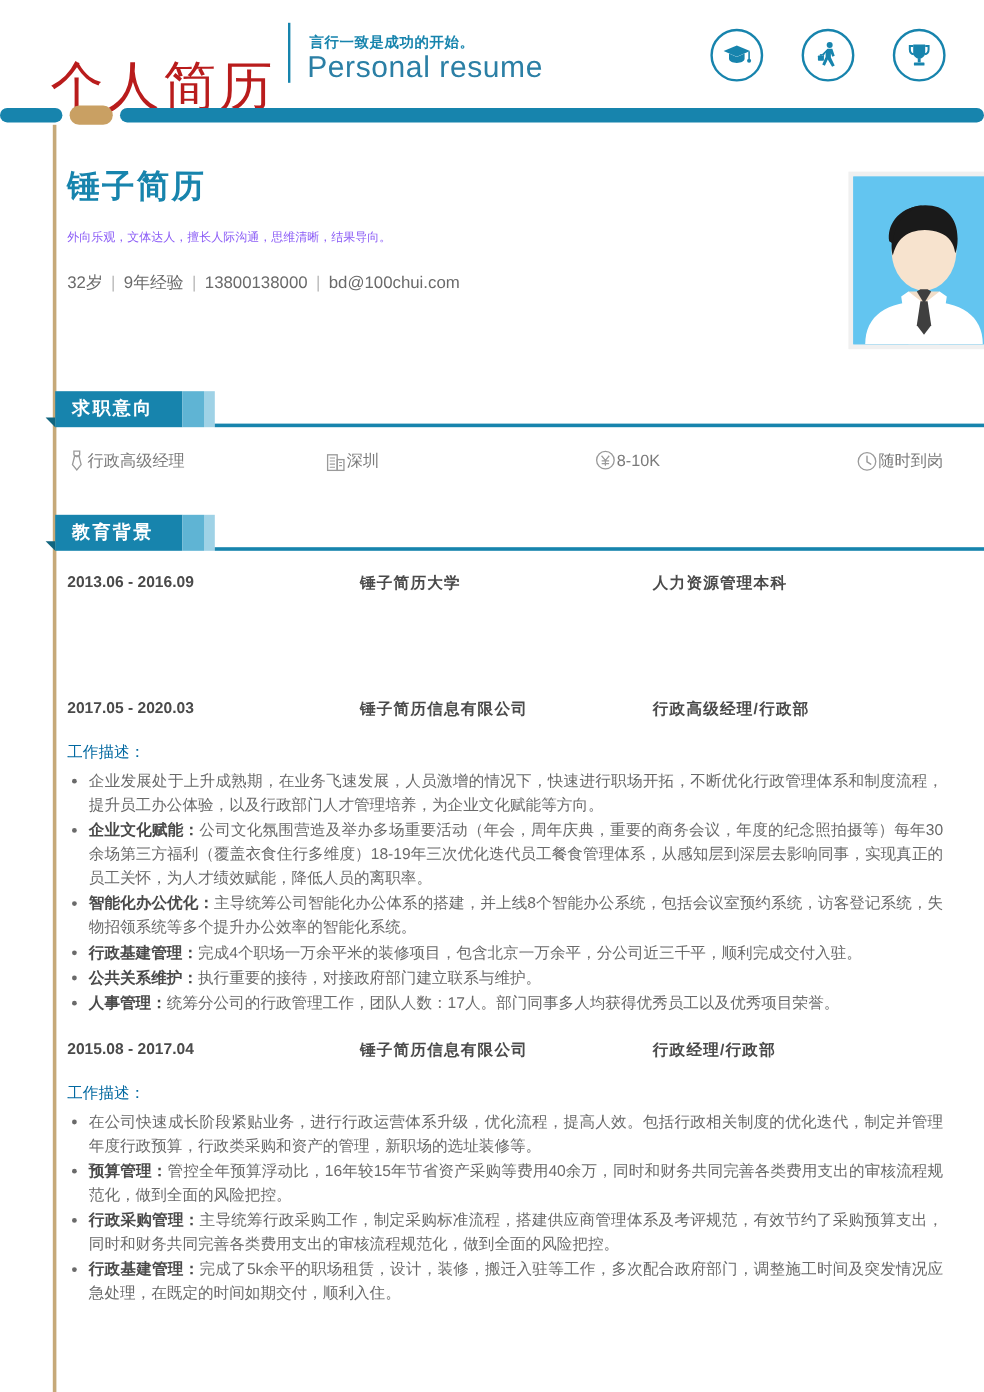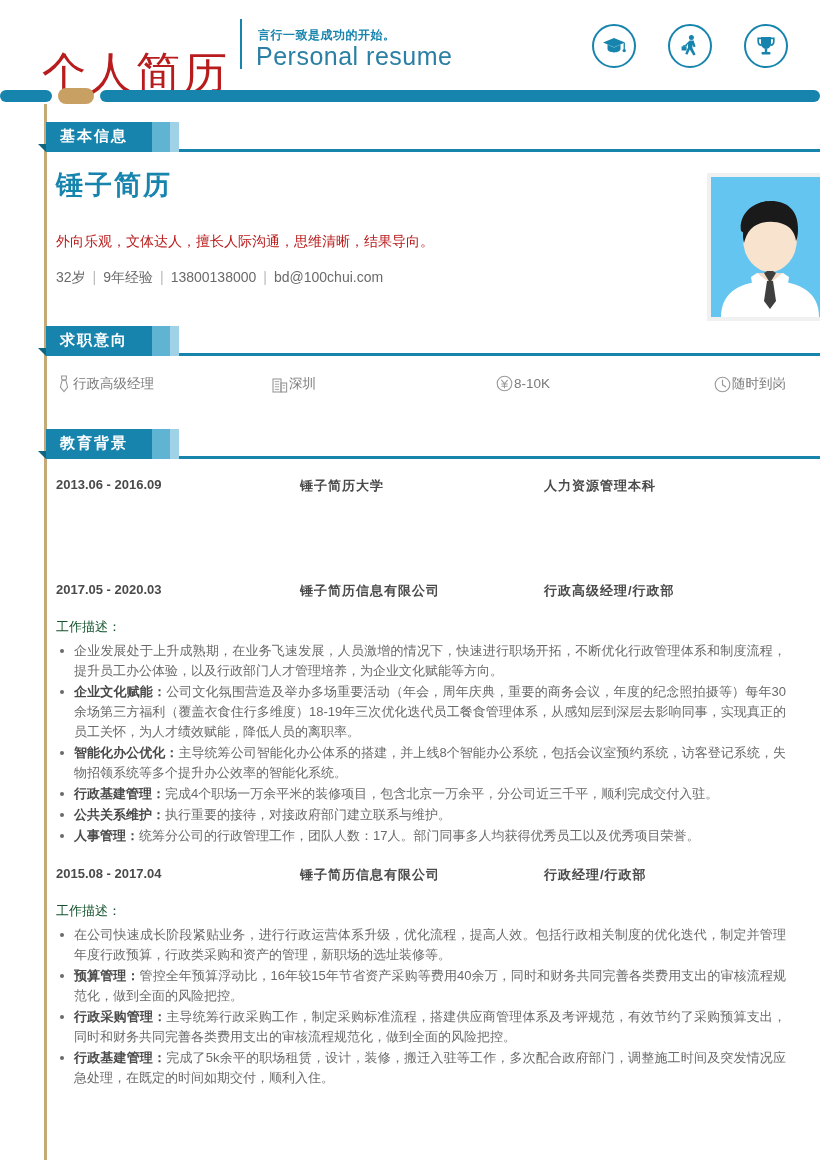--- a/index.html
+++ b/index.html
@@ -144,22 +144,22 @@
     background: #1784ad;
   }
 
   
   .basic-body { position: relative; margin-left: 56px; margin-top: 16px; width: 730px; }
   .person-name {
     font-size: 27px; color: #1784ad; font-weight: bold;
     letter-spacing: 2px; line-height: 34px;
   }
   .person-desc {
-    margin-top: 29px;
-    font-size: 14px; color: #b91c1c; line-height: 20px;
+    margin-top: 17px;
+    font-size: 10px; color: #8b5cf6; line-height: 20px;
   }
   .person-meta {
     margin-top: 16px;
     font-size: 14px; color: #6a6a6a; line-height: 20px;
   }
   .meta-sep { color: #b9b9b9; padding: 0 7px; }
 
   .photo {
     position: absolute;
     left: 651px; top: 5px;
@@ -206,21 +206,21 @@
     font-weight: bold;
     color: #4a4a4a;
   }
   .eh-date { position: absolute; left: 0; top: 0; white-space: nowrap; }
   .eh-org  { position: absolute; left: 244px; top: 0; white-space: nowrap; letter-spacing: 1px;}
   .eh-role { position: absolute; left: 488px; top: 0; white-space: nowrap; letter-spacing: 1px;}
 
   .desc-label {
     margin-top: 14px;
     font-size: 13px;
-    color: #14532d;
+    color: #0369a1;
     line-height: 18px;
   }
   ul.bullets {
     margin: 5px 0 0 0;
     padding: 0;
     list-style: none;
   }
   ul.bullets li {
     position: relative;
     padding-left: 18px;
@@ -279,28 +279,20 @@
 </div>
 
 <div class="topbar">
   <div class="bar-seg-a"></div>
   <div class="bar-pill"></div>
   <div class="bar-seg-b"></div>
 </div>
 <div class="timeline"></div>
 
 <div class="section" style="top:122px;">
-  <div class="ribbon">
-    <div class="ribbon-notch"></div>
-    <div class="ribbon-main"></div>
-    <div class="ribbon-fade1"></div>
-    <div class="ribbon-fade2"></div>
-    <div class="ribbon-label">基本信息</div>
-    <div class="ribbon-rule"></div>
-  </div>
 
   <div class="basic-body">
     <div class="person-name">锤子简历</div>
     <div class="person-desc">外向乐观，文体达人，擅长人际沟通，思维清晰，结果导向。</div>
     <div class="person-meta">
       <span>32岁</span><span class="meta-sep">|</span><span>9年经验</span><span class="meta-sep">|</span><span>13800138000</span><span class="meta-sep">|</span><span>bd@100chui.com</span>
     </div>
 
     <div class="photo">
       <div class="photo-inner">

